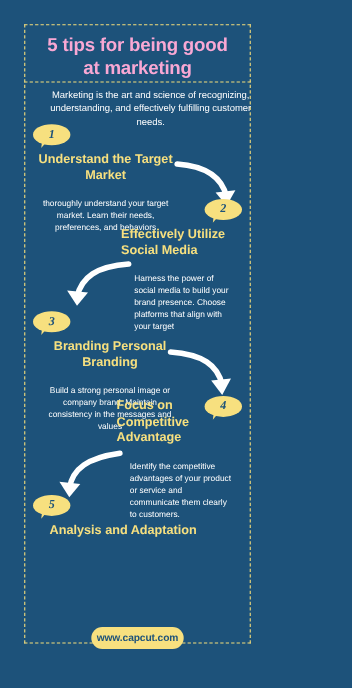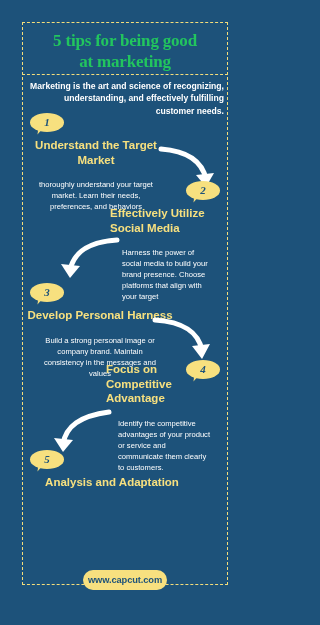--- a/index.html
+++ b/index.html
@@ -38,45 +38,44 @@
   .header {
     position: absolute;
     left: 22px;
     top: 22px;
     width: 206px;
     box-sizing: border-box;
     padding: 8px 10px 7px 10px;
     text-align: center;
   }
   .title {
-    color: #22c55e;
+    color: #f9a8d4;
     font-size: 17px;
     line-height: 21px;
     font-weight: bold;
     letter-spacing: -0.2px;
     margin: 0;
-    font-family: Liberation Serif, serif;
   }
   .title-divider {
     position: absolute;
     left: 22px;
     top: 74px;
     width: 206px;
     border-top: 1.5px dashed #f4dd7a;
   }
   .subtitle {
     position: absolute;
-    left: 26px;
+    left: 38px;
     top: 80px;
     width: 198px;
     color: #ffffff;
     font-size: 8.6px;
     line-height: 12.4px;
-    font-weight: bold;
-    text-align: right;
+    font-weight: normal;
+    text-align: center;
   }
 
   
   .tip { position: absolute; }
 
   .tip-heading {
     color: #f7e07f;
     font-weight: bold;
     font-size: 11.5px;
     line-height: 14.5px;
@@ -189,21 +188,21 @@
     <path d="M59 4 C 30 6, 16 16, 12 34" stroke="#ffffff" stroke-width="5" fill="none" stroke-linecap="round"></path>
     <path d="M3 28 L 12 42 L 22 30 Z" fill="#ffffff"></path>
   </svg>
 
   <div class="badge" style="left:30px; top:283px;">
     <div class="bubble"></div>
     <div class="tail"></div>
     <div class="num">3</div>
   </div>
   <div class="tip align-left" style="left:26px; top:308px; width:148px;">
-    <div class="tip-heading">Develop Personal Harness</div>
+    <div class="tip-heading">Branding Personal Branding</div>
     <div class="tip-body">Build a strong personal image or company brand. Maintain consistency in the messages and values</div>
   </div>
 
   <svg class="arrow" style="left:152px; top:316px;" width="62" height="50" viewBox="0 0 62 50">
     <path d="M3 4 C 32 6, 46 16, 50 34" stroke="#ffffff" stroke-width="5" fill="none" stroke-linecap="round"></path>
     <path d="M40 30 L 50 43 L 58 28 Z" fill="#ffffff"></path>
   </svg>
 
   <div class="badge" style="left:186px; top:360px;">
     <div class="bubble"></div>

